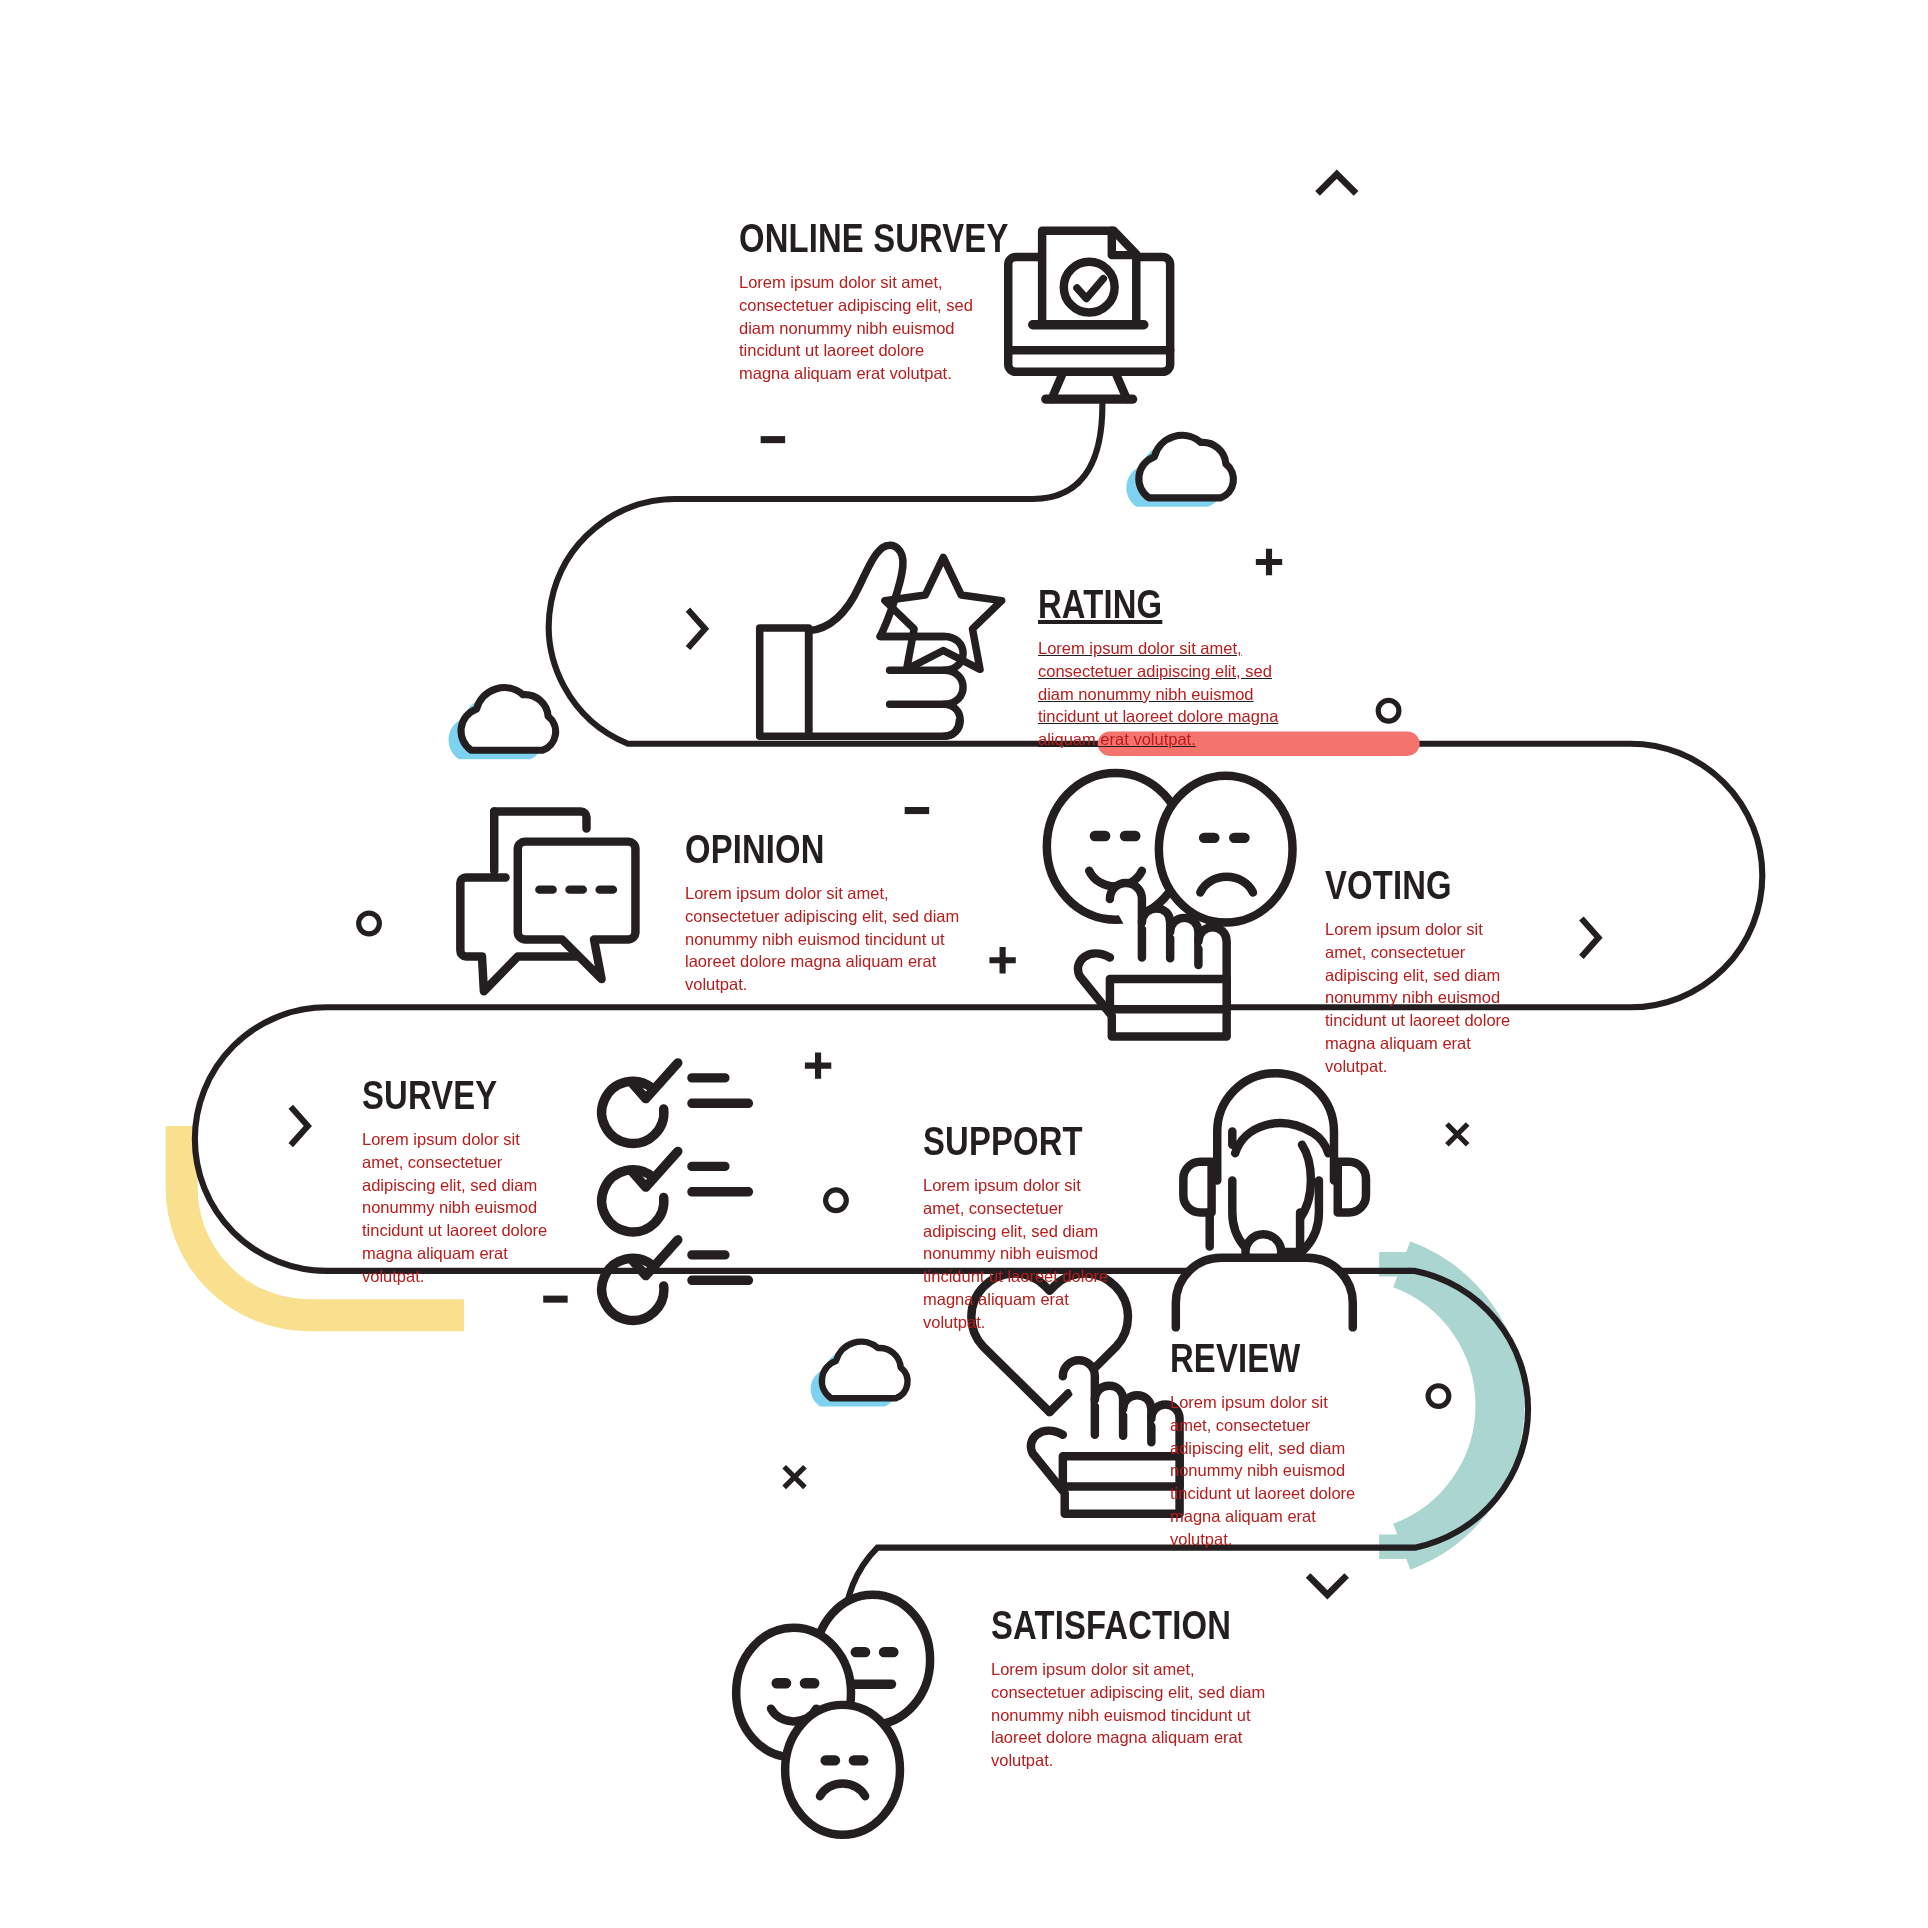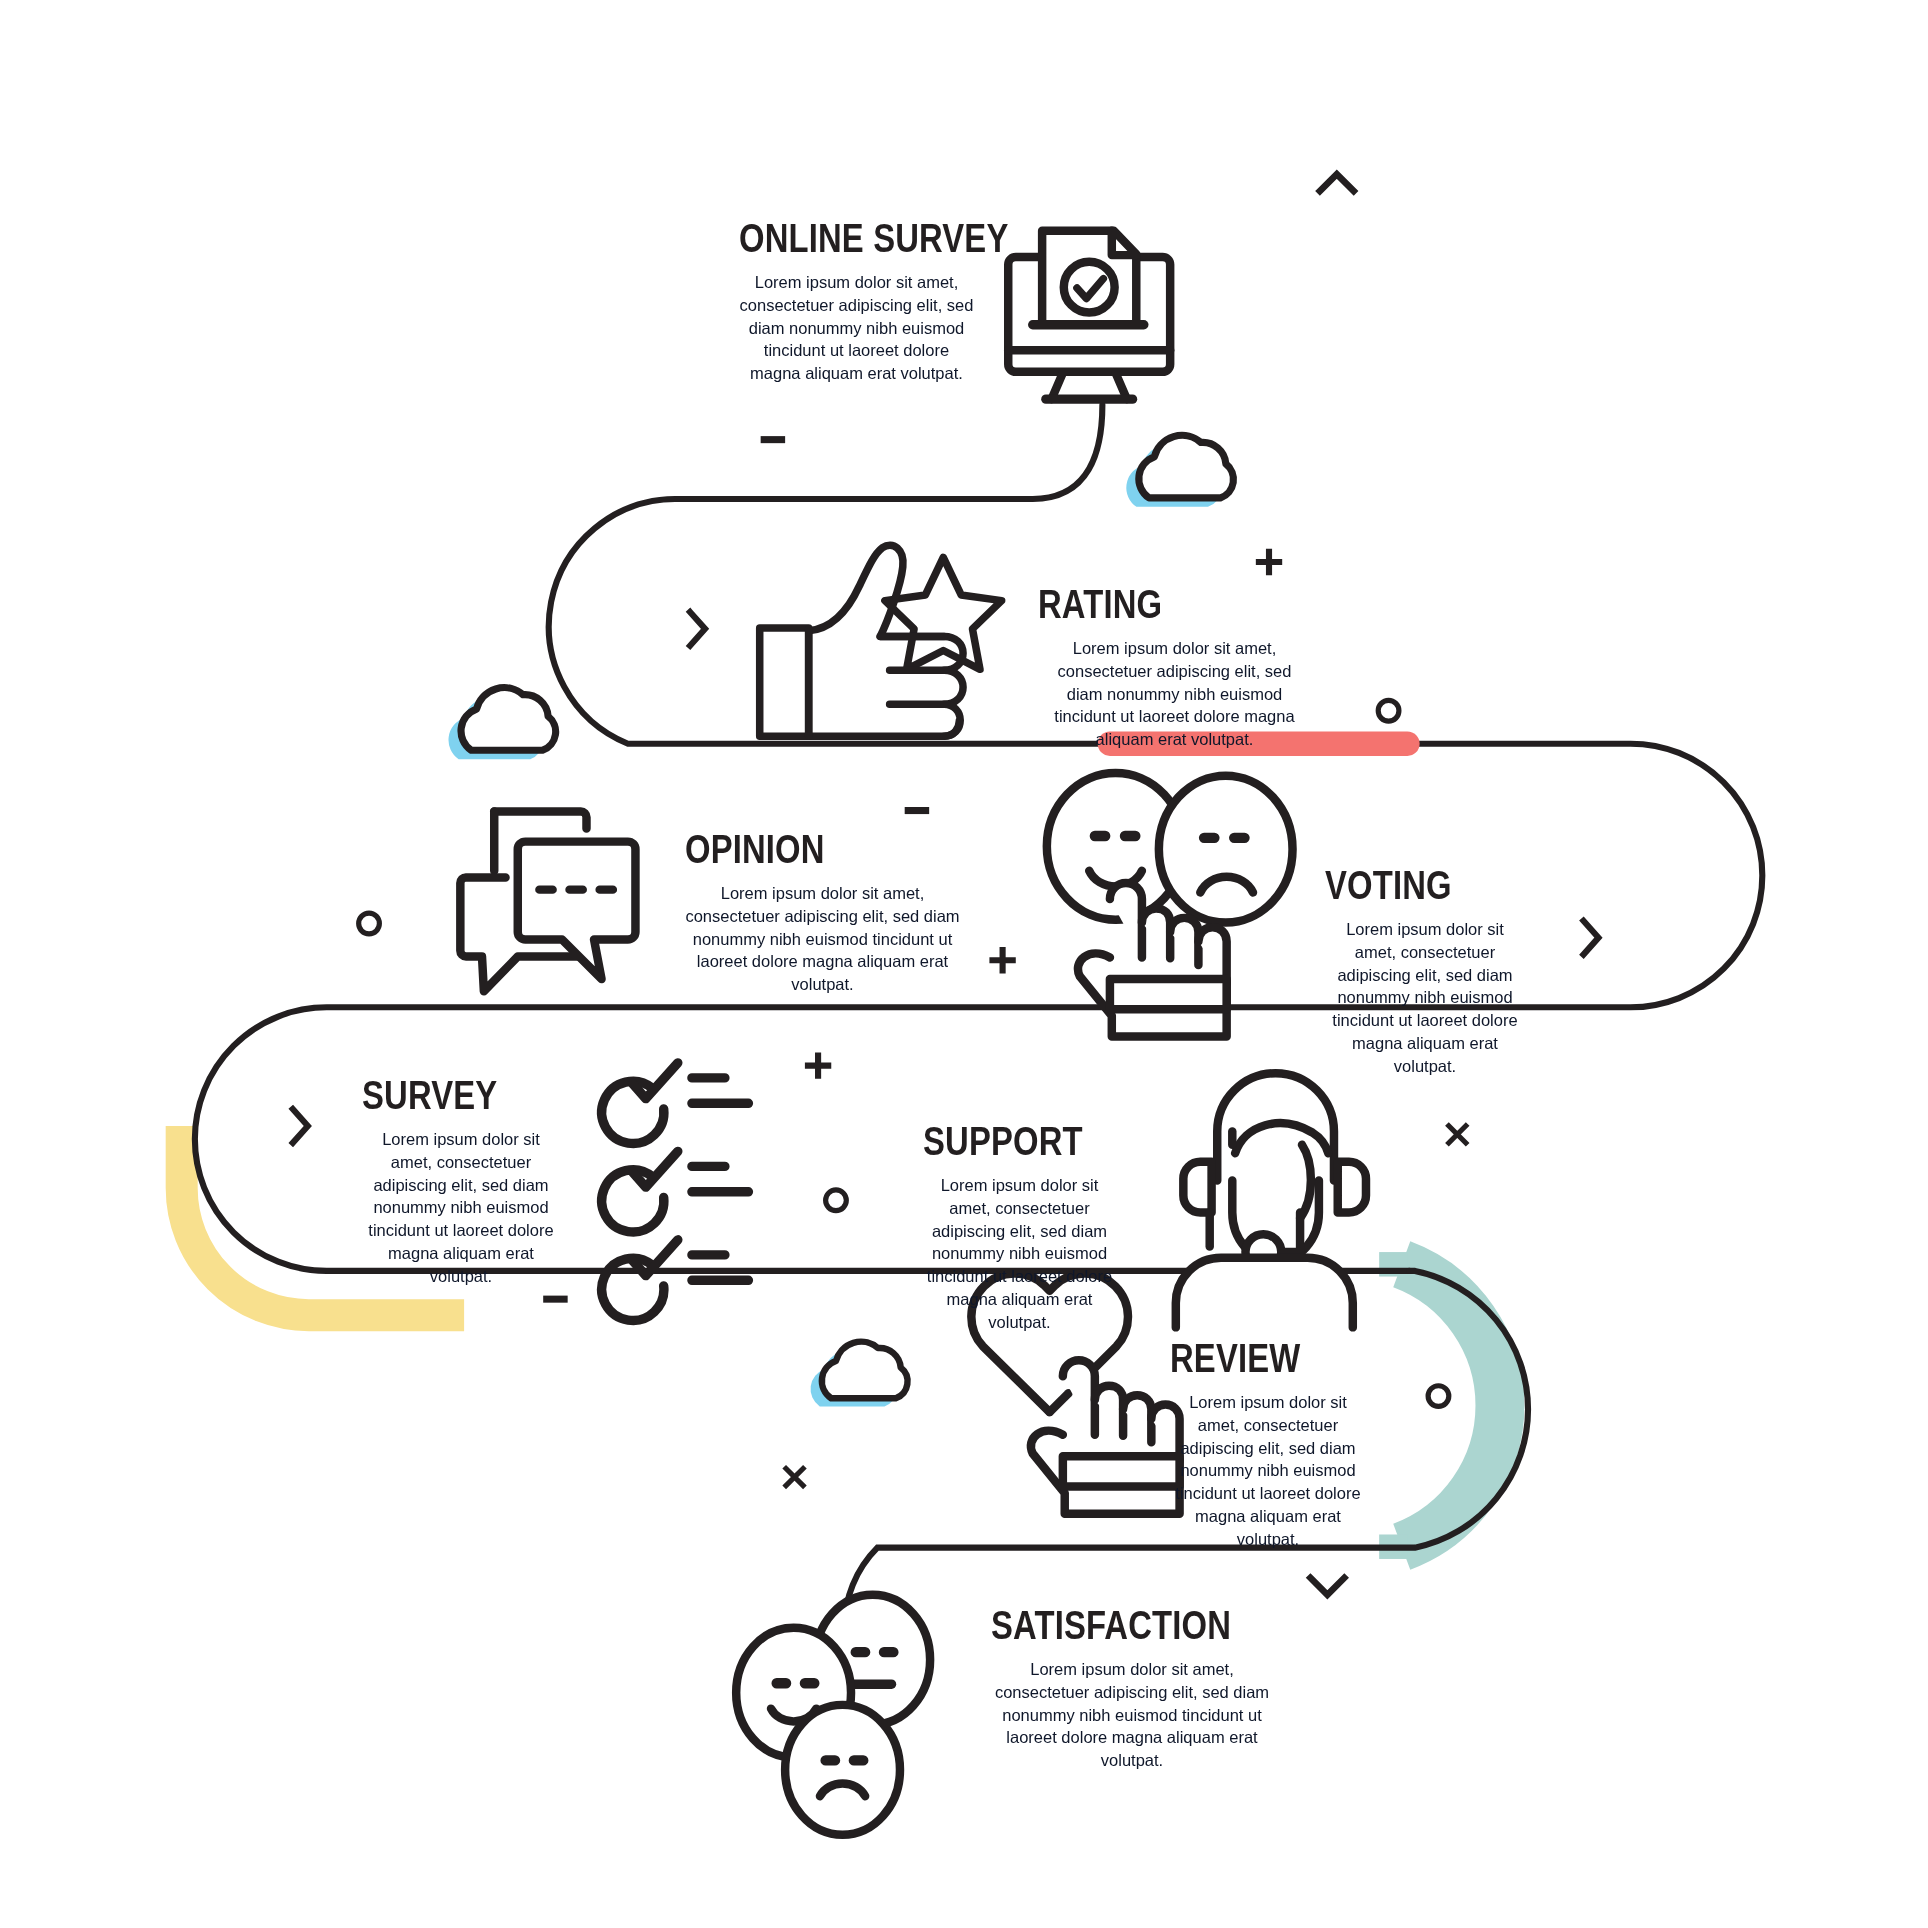--- a/index.html
+++ b/index.html
@@ -20,24 +20,23 @@
     color:#231f20;
     letter-spacing:0.2px;
     transform:scaleX(0.82);
     transform-origin:left top;
     white-space:nowrap;
     line-height:1;
   }
   .sect-body{
     font-family:"Liberation Sans", sans-serif;
     font-weight:400;
-    color:#0f172a;
+    color:#b91c1c;
     font-size:16.5px;
     line-height:1.38;
-    text-align:center;
   }
   .t-online .sect-title{font-size:40px;}
   .t-rating .sect-title{font-size:40px;}
   .t-opinion .sect-title{font-size:40px;}
   .t-voting .sect-title{font-size:40px;}
   .t-survey .sect-title{font-size:40px;}
   .t-support .sect-title{font-size:40px;}
   .t-review .sect-title{font-size:40px;}
   .t-satis .sect-title{font-size:40px;}
 </style>
@@ -280,21 +279,21 @@
         <use href="#g-chev-down"></use>
       </g>
 
 </svg>
 
 <div class="txtblock t-online" style="left:723px;top:218px;width:245px;">
   <div class="sect-title">ONLINE SURVEY</div>
   <div class="sect-body" style="margin-top:13px;width:235px;">Lorem ipsum dolor sit amet, consectetuer adipiscing elit, sed diam nonummy nibh euismod tincidunt ut laoreet dolore magna aliquam erat volutpat.</div>
 </div>
 
-<div class="txtblock t-rating" style="left:1022px;top:584px;width:282px;">
+<div class="txtblock t-rating" style="left:1022px;top:584px;width:282px;text-decoration:underline;">
   <div class="sect-title">RATING</div>
   <div class="sect-body" style="margin-top:13px;width:273px;">Lorem ipsum dolor sit amet, consectetuer adipiscing elit, sed diam nonummy nibh euismod tincidunt ut laoreet dolore magna aliquam erat volutpat.</div>
 </div>
 
 <div class="txtblock t-opinion" style="left:669px;top:829px;width:282px;">
   <div class="sect-title">OPINION</div>
   <div class="sect-body" style="margin-top:13px;width:275px;">Lorem ipsum dolor sit amet, consectetuer adipiscing elit, sed diam nonummy nibh euismod tincidunt ut laoreet dolore magna aliquam erat volutpat.</div>
 </div>
 
 <div class="txtblock t-voting" style="left:1309px;top:829px;width:226px;margin-top:36px;">

